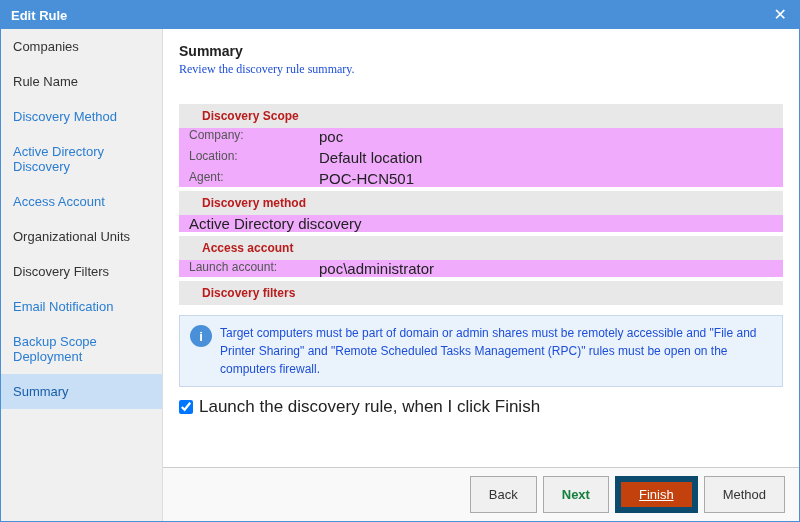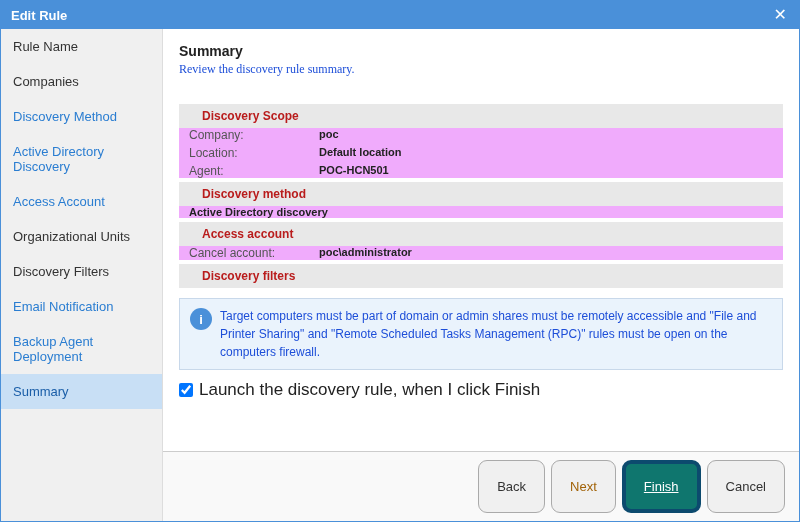--- a/index.html
+++ b/index.html
@@ -120,22 +120,21 @@
       margin-bottom: 4px;
     }
     .field-label {
       width: 130px;
       color: #555;
       font-size: 12px;
       flex-shrink: 0;
     }
     .field-value {
       color: #222;
-      font-size: 11px;
-      font-weight: bold;
+      font-size: 15px;
     }
     .info-box {
       border: 1px solid #c8d8ea;
       background: #eaf3fc;
       display: flex;
       align-items: flex-start;
       padding: 8px 10px;
       margin: 10px 0 6px 0;
       gap: 8px;
     }
@@ -178,82 +177,83 @@
     .dialog-footer {
       border-top: 1px solid #ccc;
       padding: 8px 14px;
       display: flex;
       justify-content: flex-end;
       gap: 6px;
       flex-shrink: 0;
       background: #f9f9f9;
     }
     .btn {
-      padding: 15px 18px;
+      padding: 5px 18px;
       font-size: 13px;
       border: 1px solid #aaa;
       background: #f0f0f0;
       cursor: pointer;
       color: #333;
-      border-radius: 9px;
+      border-radius: 0;
     }
     .btn-primary {
-      background: #0f766e;
+      background: #c2410c;
       color: #fff;
-      border: 4px solid #0c4a6e;
+      border: 6px solid #0c4a6e;
       text-decoration: underline;
     }
     .btn:disabled {
-      color: #a16207;
+      color: #15803d;
       cursor: default;
+      font-weight: bold;
     }
     
     .content-area::-webkit-scrollbar { width: 8px; }
     .content-area::-webkit-scrollbar-track { background: #f0f0f0; }
     .content-area::-webkit-scrollbar-thumb { background: #ccc; border-radius: 4px; }
   </style>
 </head>
 <body>
 
 <div class="dialog">
 
   <div class="dialog-titlebar">
     <span class="dialog-title">Edit Rule</span>
     <button class="close-btn">✕</button>
   </div>
 
   <div class="dialog-body">
 
     <div class="sidebar">
       <div class="sidebar-item text">
+        <span>Companies</span>
+      </div>
+      <div class="sidebar-item text">
         <span>Rule Name</span>
-      </div>
-      <div class="sidebar-item text">
-        <span>Companies</span>
       </div>
       <div class="sidebar-item link">
         <span>Discovery Method</span>
       </div>
       <div class="sidebar-item link">
         <span>Active Directory Discovery</span>
       </div>
       <div class="sidebar-item link">
         <span>Access Account</span>
       </div>
       <div class="sidebar-item text">
         <span>Organizational Units</span>
       </div>
       <div class="sidebar-item text">
         <span>Discovery Filters</span>
       </div>
       <div class="sidebar-item link">
         <span>Email Notification</span>
       </div>
       <div class="sidebar-item link">
-        <span>Backup Agent Deployment</span>
+        <span>Backup Scope Deployment</span>
       </div>
       <div class="sidebar-item active">
         <span>Summary</span>
       </div>
     </div>
 
     <div class="main-content">
       <div class="content-area">
         <div class="summary-title">Summary</div>
         <div class="summary-subtitle">Review the discovery rule summary.</div>
@@ -282,21 +282,21 @@
             <div class="field-row">
               <span class="field-value">Active Directory discovery</span>
             </div>
           </div>
         </div>
 
         <div class="section">
           <div class="section-header">Access account</div>
           <div class="section-body">
             <div class="field-row">
-              <span class="field-label">Cancel account:</span>
+              <span class="field-label">Launch account:</span>
               <span class="field-value">poc\administrator</span>
             </div>
           </div>
         </div>
 
         <div class="section">
           <div class="section-header">Discovery filters</div>
         </div>
 
         <div class="info-box">
@@ -307,17 +307,17 @@
         <div class="checkbox-row">
           <input type="checkbox" id="launch-checkbox" checked="" style="">
           <label class="checkbox-label" for="launch-checkbox">Launch the discovery rule, when I click Finish</label>
         </div>
       </div>
 
       <div class="dialog-footer">
         <button class="btn">Back</button>
         <button class="btn" disabled="">Next</button>
         <button class="btn btn-primary">Finish</button>
-        <button class="btn">Cancel</button>
+        <button class="btn">Method</button>
       </div>
     </div>
   </div>
 </div>
 
 </body></html>

